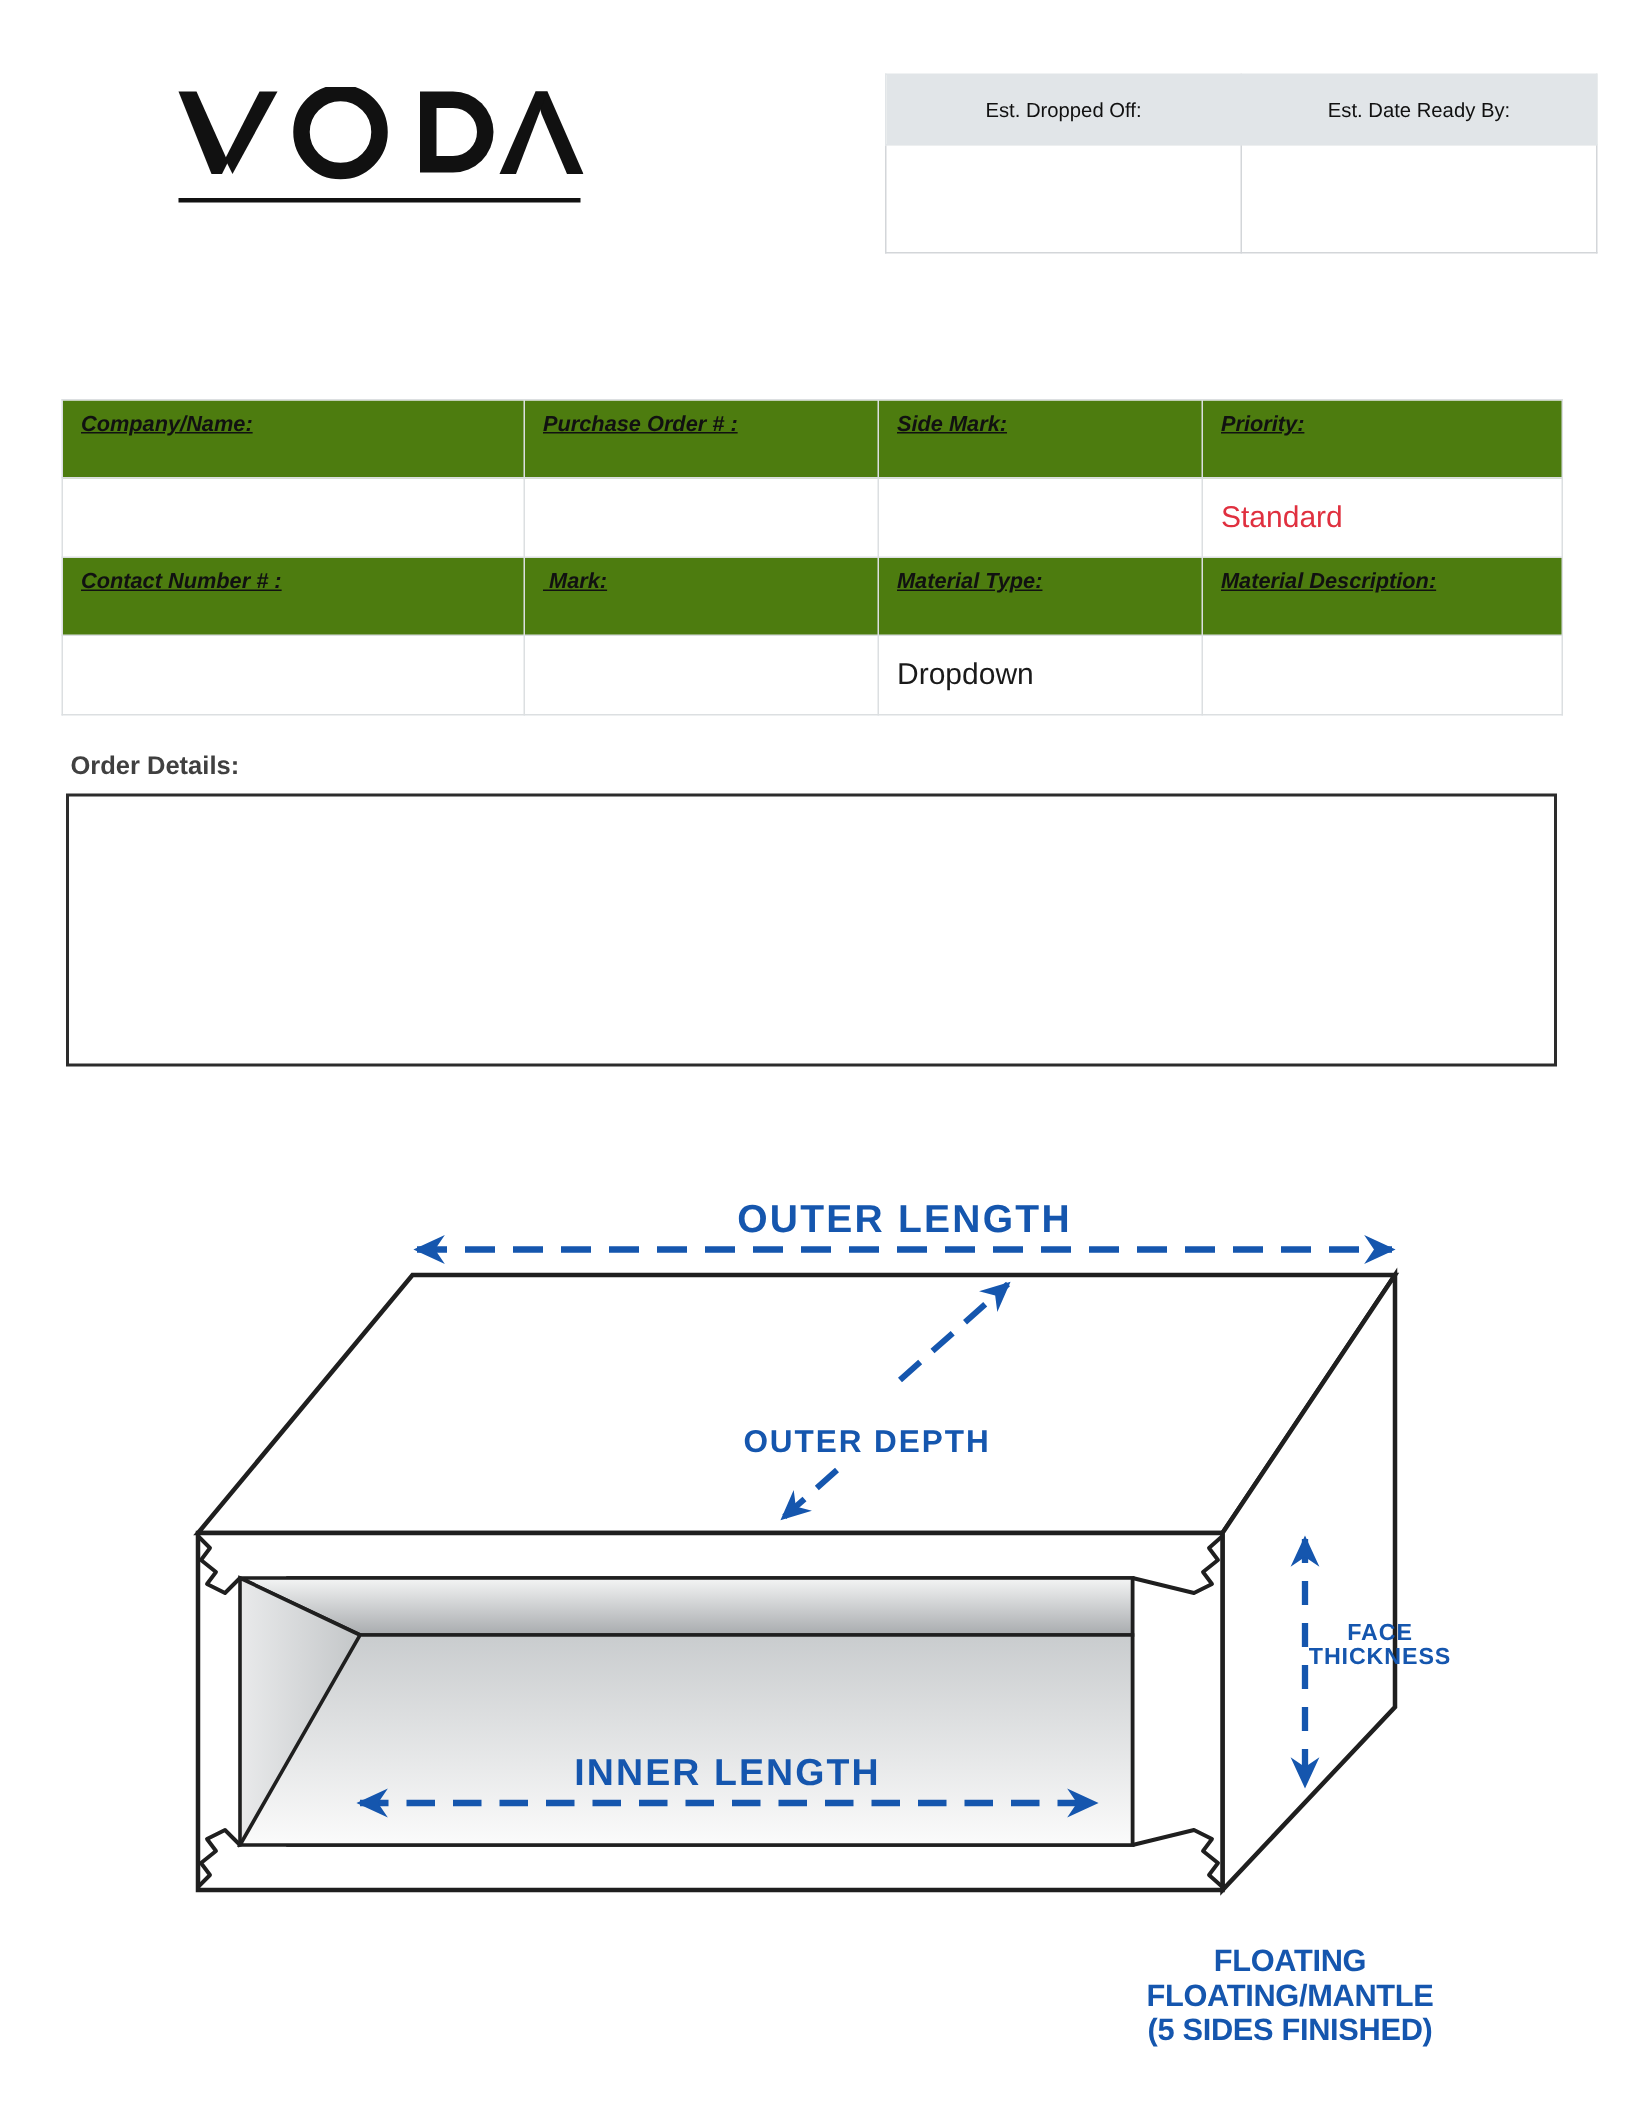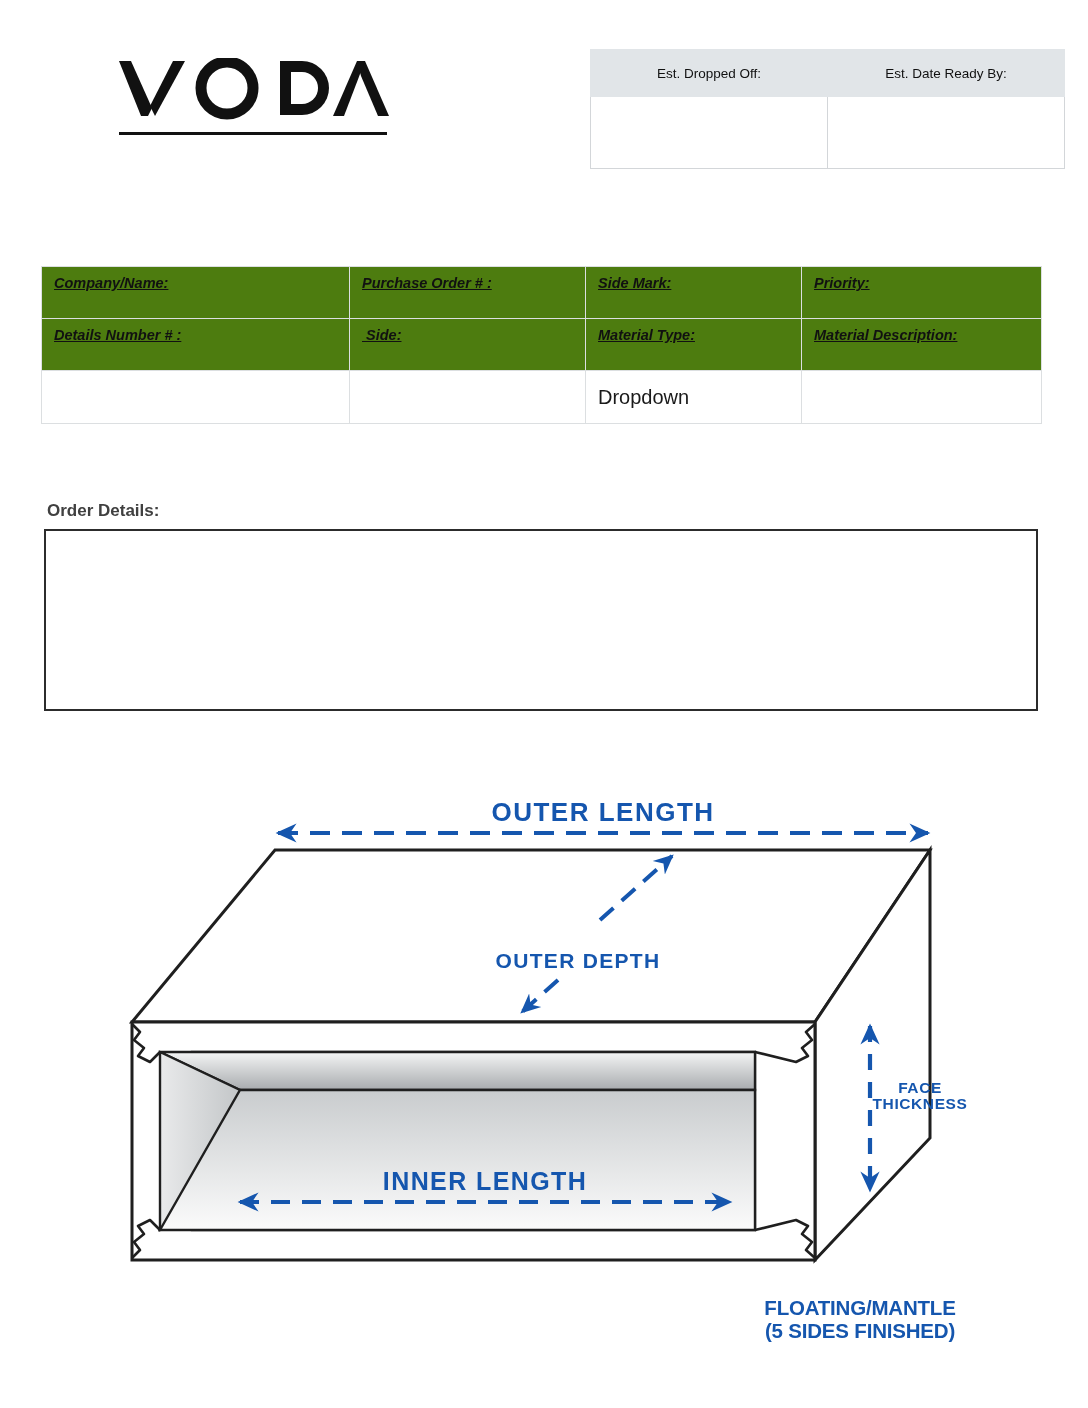--- a/index.html
+++ b/index.html
@@ -172,23 +172,29 @@
       <col style="width:216px">
       <col style="width:240px">
   </colgroup>
   <tbody>
       <tr class="label-row">
     <td><span class="fieldlabel">Company/Name:</span></td>
     <td><span class="fieldlabel">Purchase Order # :</span></td>
     <td><span class="fieldlabel">Side Mark:</span></td>
     <td><span class="fieldlabel">Priority:</span></td>
   </tr>
+  <tr class="value-row">
+    <td><span class="valtext"></span></td>
+    <td><span class="valtext"></span></td>
+    <td><span class="valtext"></span></td>
+    <td><span class="valtext priority">Standard</span></td>
+  </tr>
   <tr class="label-row">
-    <td><span class="fieldlabel">Details Number # :</span></td>
-    <td><span class="fieldlabel"> Side:</span></td>
+    <td><span class="fieldlabel">Contact Number # :</span></td>
+    <td><span class="fieldlabel"> Mark:</span></td>
     <td><span class="fieldlabel">Material Type:</span></td>
     <td><span class="fieldlabel">Material Description:</span></td>
   </tr>
   <tr class="value-row">
     <td><span class="valtext"></span></td>
     <td><span class="valtext"></span></td>
     <td><span class="valtext">Dropdown</span></td>
     <td><span class="valtext"></span></td>
   </tr>
 </tbody>
@@ -249,15 +255,16 @@
 
   <line x1="140" y1="412" x2="630" y2="412" stroke="#1556ae" stroke-width="4.2" stroke-dasharray="19 12" marker-start="url(#arrBlue)" marker-end="url(#arrBlue)"></line>
   <text x="385" y="400" text-anchor="middle" font-family="Liberation Sans, sans-serif" font-size="25" font-weight="700" letter-spacing="1.4" fill="#1556ae">INNER LENGTH</text>
 
   <line x1="770" y1="236" x2="770" y2="400" stroke="#1556ae" stroke-width="4.2" stroke-dasharray="16 12" marker-start="url(#arrBlue)" marker-end="url(#arrBlue)"></line>
   <text x="820" y="303" text-anchor="middle" font-family="Liberation Sans, sans-serif" font-size="15.5" font-weight="700" letter-spacing="0.6" fill="#1556ae">FACE</text>
   <text x="820" y="319" text-anchor="middle" font-family="Liberation Sans, sans-serif" font-size="15.5" font-weight="700" letter-spacing="0.6" fill="#1556ae">THICKNESS</text>
 </svg>
 
 <div id="caption">
+  <div>FLOATING</div>
   <div>FLOATING/MANTLE</div>
   <div>(5 SIDES FINISHED)</div>
 </div>
 
 </body></html>

